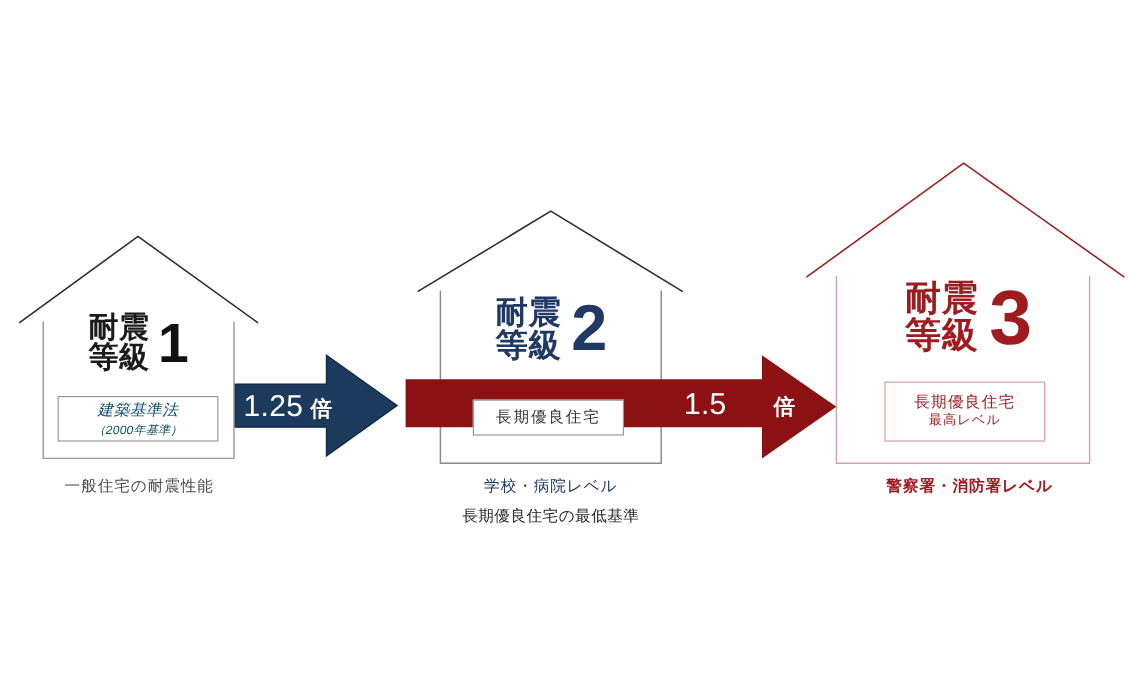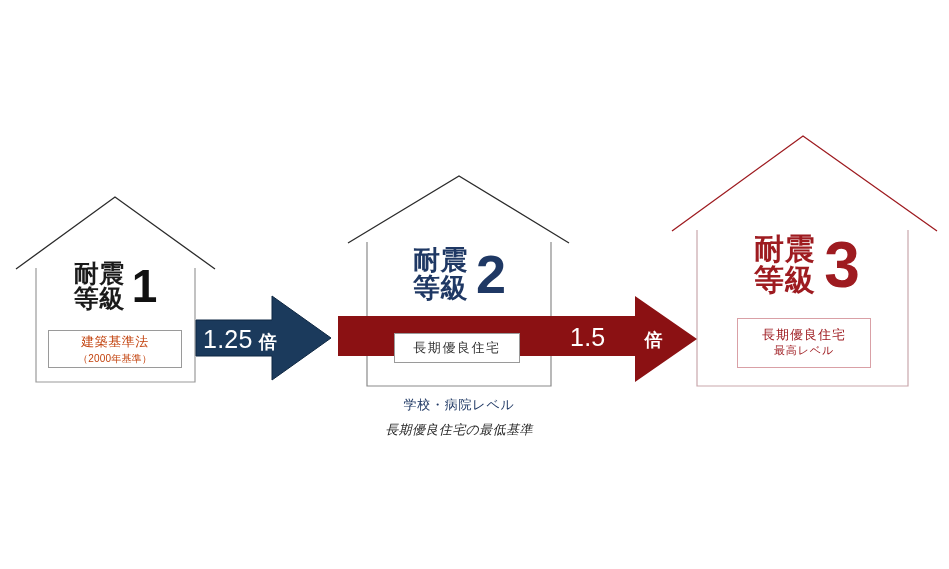--- a/index.html
+++ b/index.html
@@ -66,21 +66,22 @@
     box-sizing: border-box;
     background: #ffffff;
     display: flex;
     flex-direction: column;
     align-items: center;
     justify-content: center;
     text-align: center;
   }
   .inner-box.b1 {
     border: 1px solid #9a9a9a;
-    color: #c2410c;
+    color: #0c4a6e;
+    font-style: italic;
   }
   .inner-box.b1 .line-main { font-size: 13px; letter-spacing: .04em; }
   .inner-box.b1 .line-sub  { font-size: 10px; margin-top: 1px; letter-spacing: .02em; }
 
   .inner-box.b2 {
     border: 1px solid #9a9a9a;
     color: #333333;
   }
   .inner-box.b2 .line-main { font-size: 13px; letter-spacing: .12em; }
 
@@ -95,21 +96,21 @@
   
   .caption {
     position: absolute;
     text-align: center;
     white-space: nowrap;
     line-height: 1.35;
   }
   .cap-grey  { color: #4a4a4a; font-size: 13px; letter-spacing: .06em; }
   .cap-navy  { color: #1F3864; font-size: 13px; letter-spacing: .06em; }
   .cap-red   { color: #9E1B20; font-size: 13px; font-weight: 700; letter-spacing: .06em; }
-  .cap-dark  { color: #262626; font-size: 13px; letter-spacing: .03em; font-style: italic; }
+  .cap-dark  { color: #262626; font-size: 13px; letter-spacing: .03em; }
 
   
   .arrow-label {
     position: absolute;
     color: #ffffff;
     white-space: nowrap;
     display: flex;
     align-items: baseline;
   }
   .arrow-label .mult {
@@ -158,20 +159,21 @@
         <span>等級</span>
       </div>
       <div class="grade-num">1</div>
     </div>
 
     <div class="inner-box b1" style="left:48px; top:330px; width:134px; height:38px;">
       <div class="line-main">建築基準法</div>
       <div class="line-sub">（2000年基準）</div>
     </div>
 
+    <div class="caption cap-grey" style="left:16px; top:396px; width:200px;">一般住宅の耐震性能</div>
 
     <div class="grade-head g2" style="left:372px; top:242px; width:175px; height:66px;">
       <div class="grade-words">
         <span>耐震</span>
         <span>等級</span>
       </div>
       <div class="grade-num">2</div>
     </div>
 
     <div class="inner-box b2" style="left:394px; top:333px; width:126px; height:30px;">
@@ -187,20 +189,21 @@
         <span>等級</span>
       </div>
       <div class="grade-num">3</div>
     </div>
 
     <div class="inner-box b3" style="left:737px; top:318px; width:134px; height:50px;">
       <div class="line-main">長期優良住宅</div>
       <div class="line-sub">最高レベル</div>
     </div>
 
+    <div class="caption cap-red" style="left:688px; top:396px; width:240px;">警察署・消防署レベル</div>
 
     <div class="arrow-label" style="left:203px; top:325px; width:78px; height:28px;">
       <span class="mult">1.25</span>
       <span class="unit">倍</span>
     </div>
 
     <div class="arrow-label" style="left:570px; top:323px; width:70px; height:28px;gap:33px;">
       <span class="mult">1.5</span>
       <span class="unit">倍</span>
     </div>

